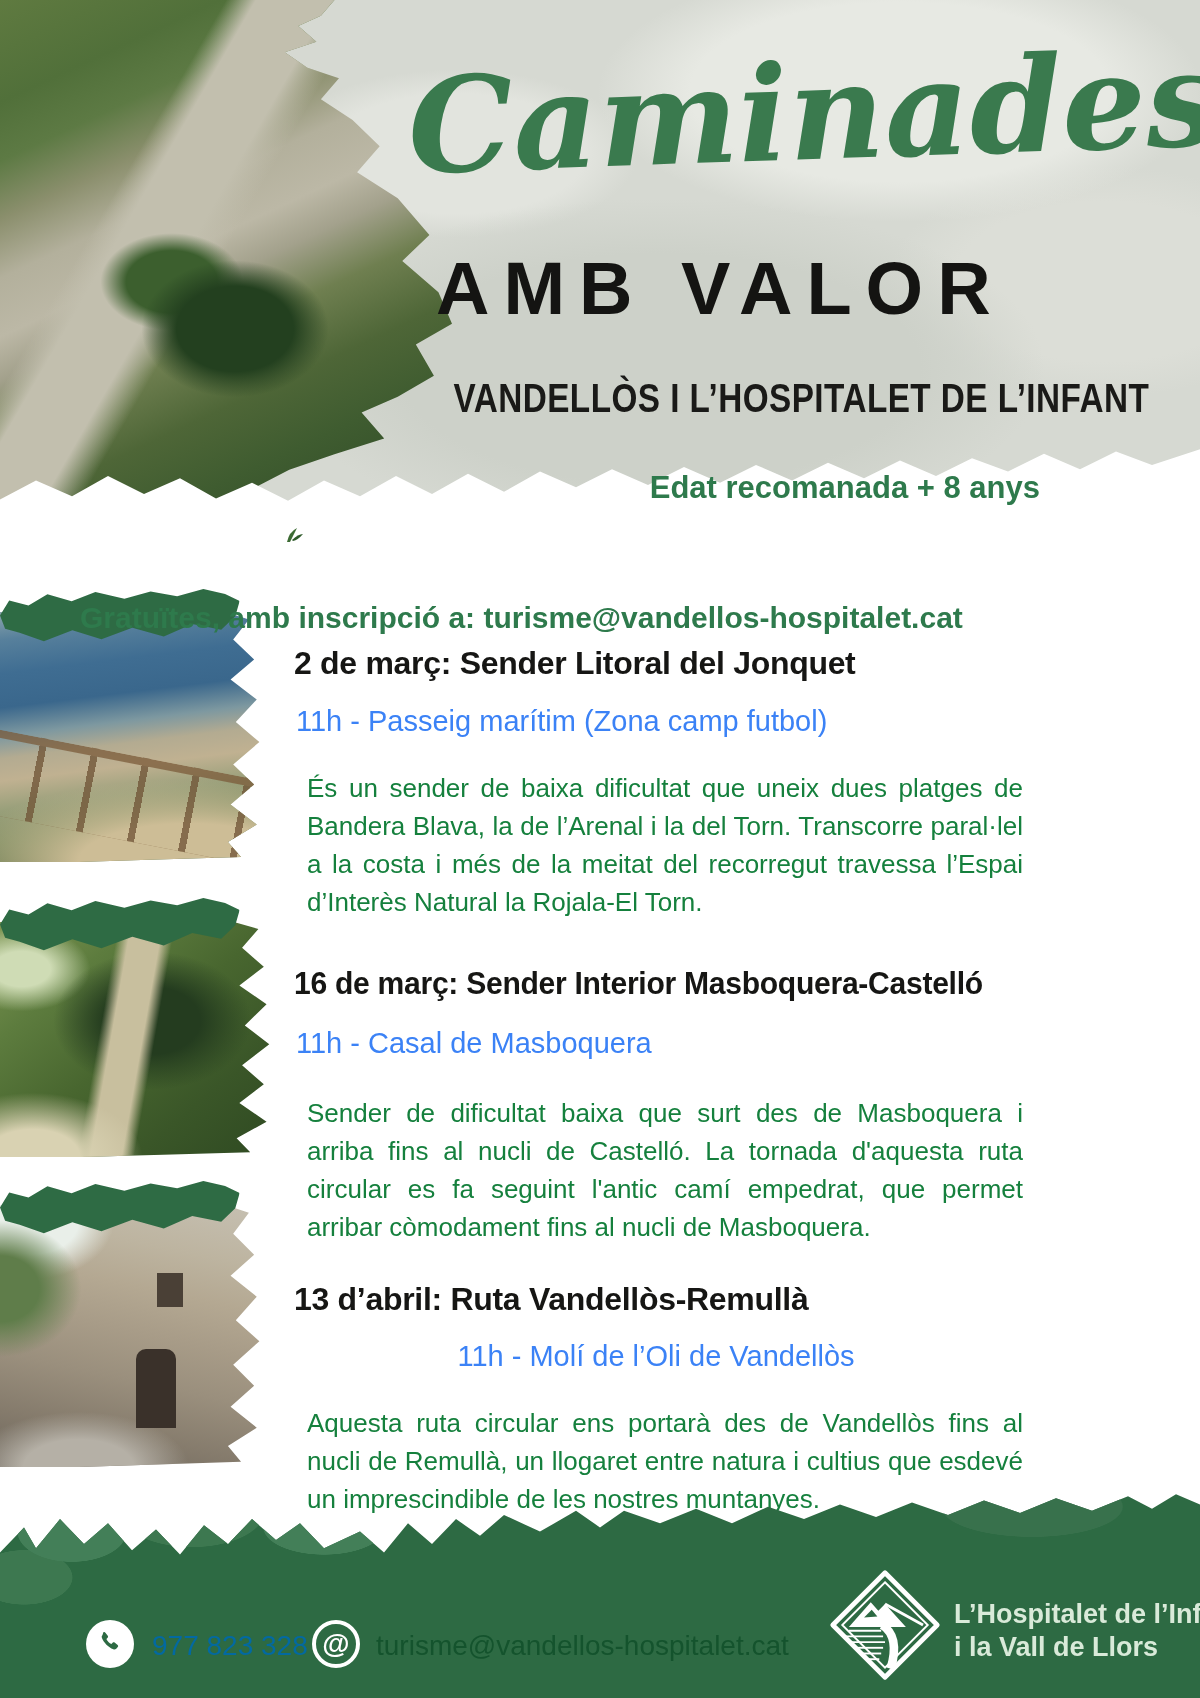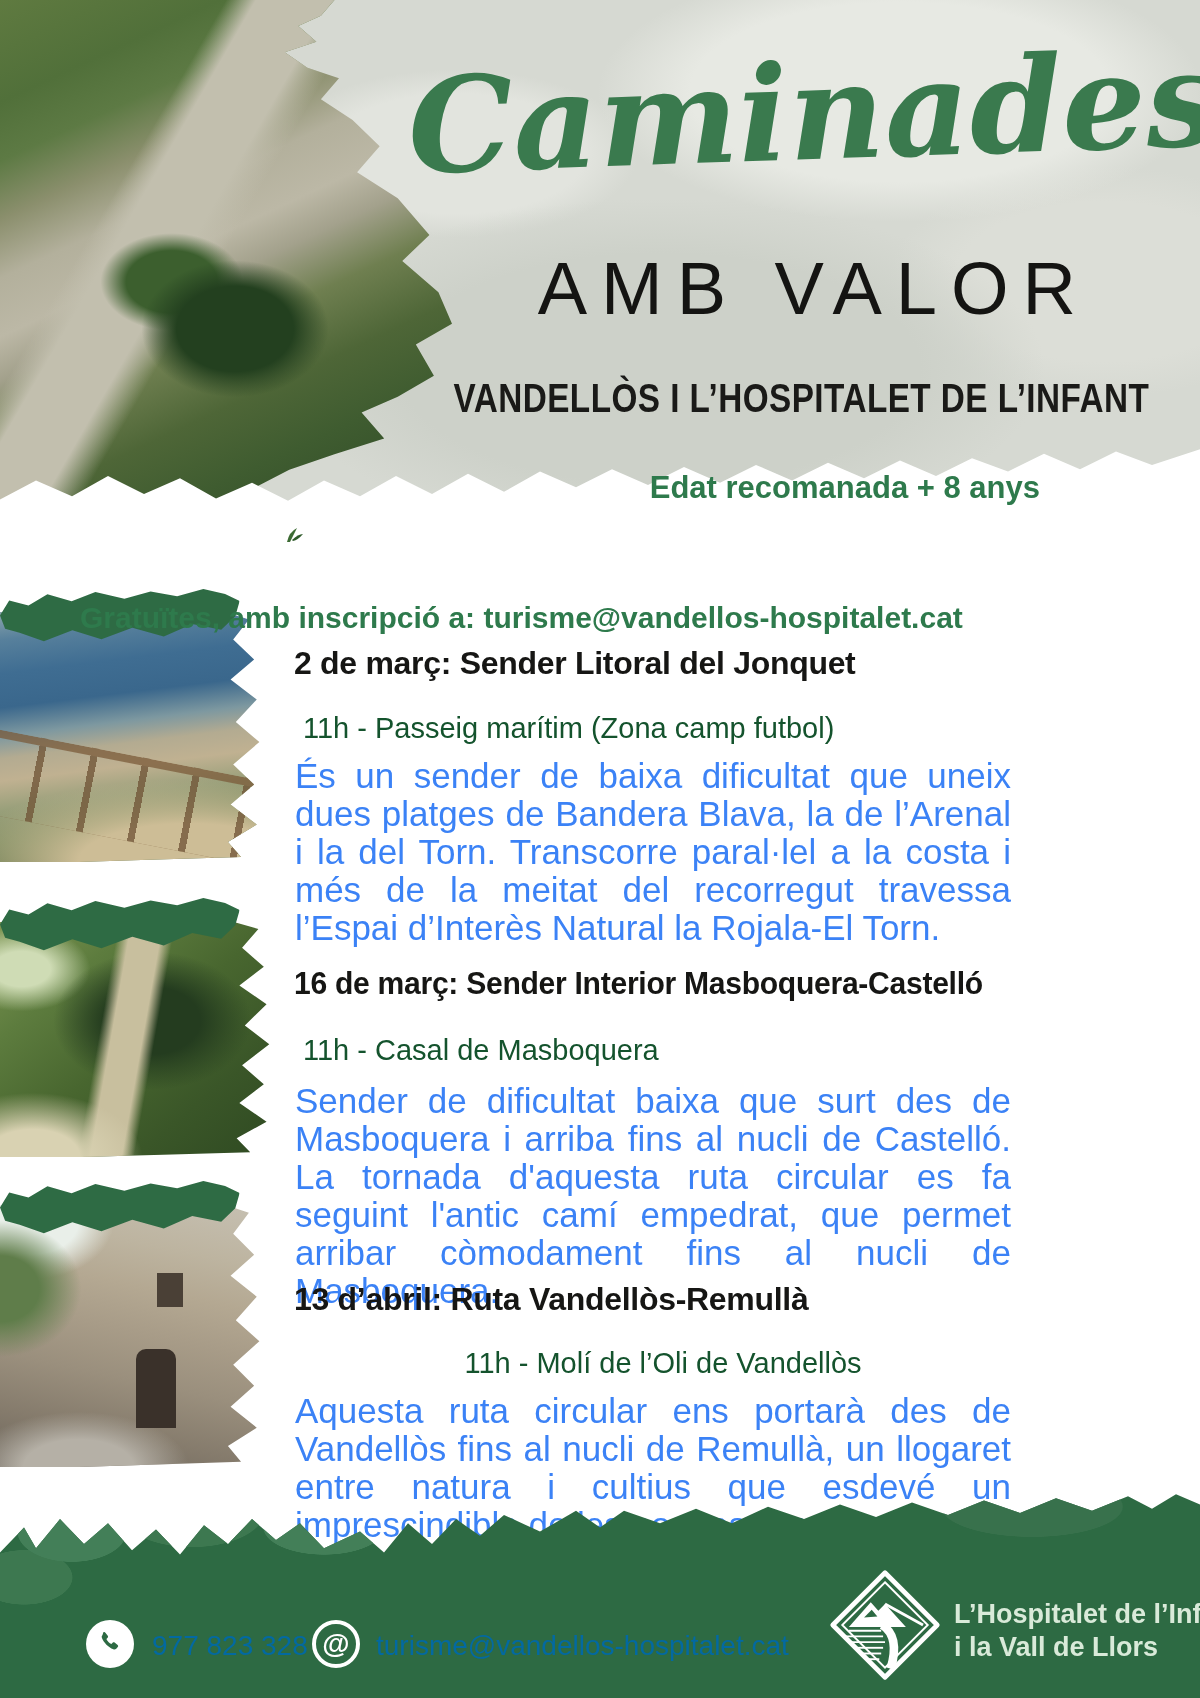--- a/index.html
+++ b/index.html
@@ -19,22 +19,22 @@
     background:
       radial-gradient(ellipse 130px 95px at 52% 63%, #23401f 0 45%, rgba(35,64,31,0) 72%),
       radial-gradient(ellipse 95px 65px at 38% 54%, #3c5f2e 0 48%, rgba(60,95,46,0) 75%),
       linear-gradient(120deg, rgba(194,191,174,0) 30%, #c2bfae 34% 44%, rgba(194,191,174,0) 49%),
       linear-gradient(155deg, #5f7a40 0%, #51703a 14%, #5d7a44 22%, #8b8f6d 30%, #b3b09c 38%, #bcb8a6 46%, #a3a18c 52%, #6f7f50 60%, #4e6637 70%, #3f5c30 80%, #35512a 90%, #2f4a26 100%);}
   .tear{position:absolute;left:0;top:438px;width:1200px;height:112px;background:#ffffff;z-index:3;
     clip-path:polygon(0 55%,3% 38%,6% 52%,9% 34%,12% 50%,15% 36%,18% 54%,21% 40%,24% 56%,27% 38%,30% 52%,33% 34%,36% 50%,39% 32%,42% 48%,45% 30%,48% 44%,51% 28%,54% 42%,57% 26%,60% 40%,63% 24%,66% 38%,69% 22%,72% 36%,75% 20%,78% 34%,81% 18%,84% 30%,87% 14%,90% 28%,93% 12%,96% 24%,100% 10%,100% 100%,0 100%);}
   .title-script{position:absolute;left:408px;top:36px;width:690px;z-index:4;margin:0;
     font-family:"DejaVu Serif",serif;font-style:italic;font-weight:700;font-size:132px;line-height:1.2;
     color:#3a7a4e;text-align:center;transform:rotate(-2deg);}
-  .title-caps{position:absolute;left:420px;top:246px;width:670px;z-index:4;
-    font-size:74px;font-weight:400;letter-spacing:14px;color:#141412;text-align:right;white-space:nowrap;}
+  .title-caps{position:absolute;left:436px;top:246px;width:670px;z-index:4;
+    font-size:74px;font-weight:700;letter-spacing:14px;color:#141412;text-align:left;white-space:nowrap;}
   .subtitle{position:absolute;left:420px;top:378px;width:670px;z-index:4;
     font-size:37px;font-weight:700;color:#1a1a18;text-align:center;white-space:nowrap;
     transform:scale(0.9,1.12);transform-origin:center;letter-spacing:0.5px;}
   .age-note{position:absolute;left:540px;top:470px;width:500px;z-index:5;
     font-size:31px;font-weight:700;color:#2e7a4c;text-align:right;}
   .signup-line{position:absolute;left:80px;top:601px;width:960px;z-index:5;
     font-size:30px;font-weight:700;color:#2e7a4c;}
   .leaf-fleck{position:absolute;left:283px;top:524px;z-index:5;}
 
   
@@ -68,27 +68,27 @@
       linear-gradient(12deg, #6d665c 0%, #857b6c 18%, #9a8f7d 36%, #a89c88 52%, #b4a892 66%, #bdb4a0 80%, #c6c0b2 100%);}
   .photo-house::before{content:"";position:absolute;left:52%;top:55%;width:15%;height:30%;
     background:#3a312a;border-radius:10px 10px 0 0;}
   .photo-house::after{content:"";position:absolute;left:60%;top:26%;width:10%;height:13%;background:#4a4036;}
 
   .event-title{position:absolute;left:294px;width:722px;margin:0;
     font-size:32px;font-weight:700;color:#161614;letter-spacing:-0.3px;white-space:nowrap;}
   .e1-title{top:645px;}
   .e2-title{top:965px;transform:scaleX(0.94);transform-origin:left;}
   .e3-title{top:1281px;}
-  .event-meeting{position:absolute;left:295px;width:720px;margin:8px;
-    font-size:29px;font-weight:400;color:#14532d;}
+  .event-meeting{position:absolute;left:295px;width:720px;margin:1px;
+    font-size:29px;font-weight:400;color:#3b82f6;}
   .e1-meeting{top:704px;}
   .e2-meeting{top:1026px;}
   .e3-meeting{top:1339px;text-align:center;}
-  .event-desc{position:absolute;left:295px;width:716px;margin:0;
-    font-size:35px;line-height:38px;color:#3b82f6;text-align:justify;}
+  .event-desc{position:absolute;left:295px;width:716px;margin:12px;
+    font-size:26px;line-height:38px;color:#15803d;text-align:justify;}
   .e1-desc{top:757px;}
   .e2-desc{top:1082px;}
   .e3-desc{top:1392px;}
 
   
   .footer{position:absolute;left:0;top:1490px;width:1200px;height:208px;background:#2d6a43;z-index:6;
     clip-path:polygon(0 30%,2% 18%,3% 28%,5% 14%,7% 26%,9% 16%,11% 29%,13% 19%,15% 31%,17% 17%,19% 26%,21% 14%,23% 24%,25% 16%,27% 28%,30% 20%,32% 30%,34% 16%,36% 26%,38% 14%,40% 22%,42% 12%,45% 20%,48% 10%,50% 18%,52% 10%,55% 16%,58% 9%,61% 16%,64% 8%,67% 14%,70% 7%,73% 13%,76% 6%,79% 12%,82% 5%,85% 11%,88% 4%,91% 10%,94% 3%,96% 9%,98% 2%,100% 7%,100% 100%,0 100%);}
   .footer::before{content:"";position:absolute;left:0;top:0;width:100%;height:100%;opacity:.95;
     background:
       radial-gradient(ellipse 90px 50px at 6% 20%, #45815a 0 60%, rgba(69,129,90,0) 61%),
@@ -96,21 +96,21 @@
       radial-gradient(ellipse 100px 45px at 27% 18%, #45815a 0 60%, rgba(69,129,90,0) 61%),
       radial-gradient(ellipse 80px 45px at 2% 42%, #3f7a52 0 60%, rgba(63,122,82,0) 61%),
       radial-gradient(ellipse 150px 50px at 86% 8%, #39724d 0 60%, rgba(57,114,77,0) 61%);}
   .phone-bubble{position:absolute;left:86px;top:1620px;width:48px;height:48px;border-radius:50%;
     background:#ffffff;display:flex;align-items:center;justify-content:center;z-index:7;}
   .phone-bubble svg{width:30px;height:30px;}
   .phone-number{position:absolute;left:152px;top:1630px;font-size:28px;color:#0369a1;z-index:7;}
   .at-bubble{position:absolute;left:312px;top:1620px;width:40px;height:40px;border-radius:50%;
     border:4px solid #ffffff;color:#ffffff;display:flex;align-items:center;justify-content:center;
     font-size:28px;font-weight:700;z-index:7;}
-  .footer-email{position:absolute;left:376px;top:1630px;font-size:28px;color:#0369a1;z-index:7;}
+  .footer-email{position:absolute;left:376px;top:1630px;font-size:28px;color:#14532d;z-index:7;}
   .logo{position:absolute;left:828px;top:1568px;width:114px;height:114px;z-index:7;}
   .logo-text{position:absolute;left:954px;top:1598px;z-index:7;color:#d9ead9;
     font-size:27px;font-weight:700;line-height:33px;white-space:nowrap;}
 </style>
 </head>
 <body>
 
 <div class="poster">
 
   <div class="header-bg"></div>

